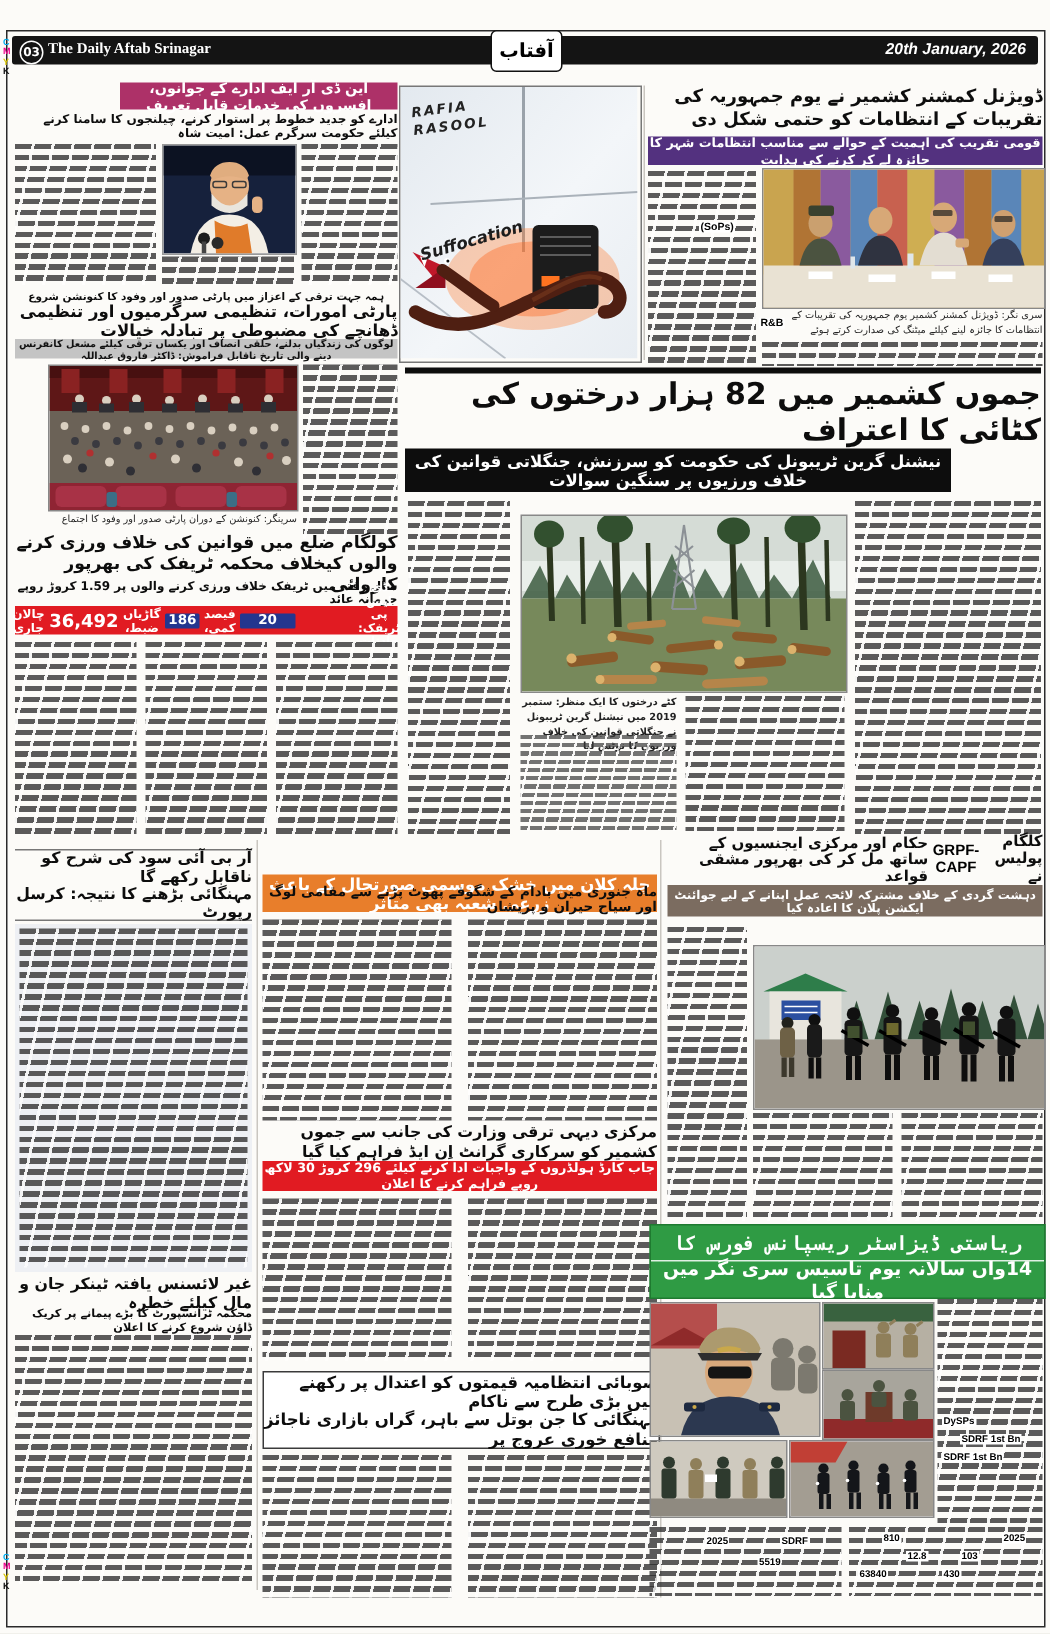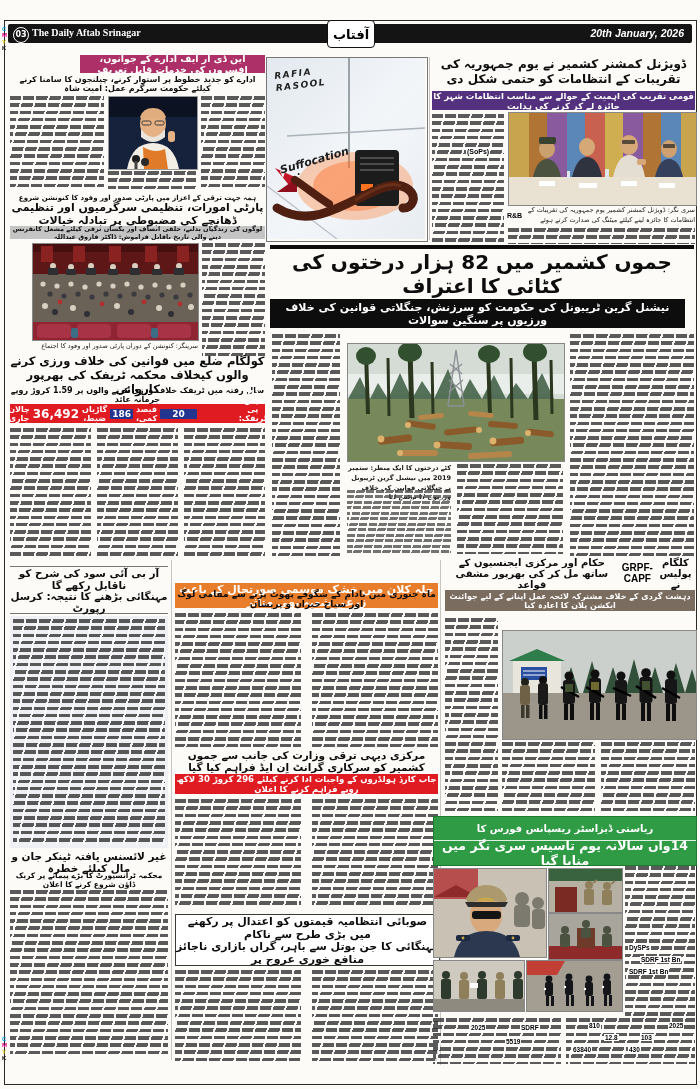--- a/index.html
+++ b/index.html
@@ -12,21 +12,21 @@
   
   .txt{background-image:
         repeating-linear-gradient(102deg, rgba(255,255,255,0) 0 11px, rgba(255,255,255,.95) 11px 13px),
         repeating-linear-gradient(to bottom, #2e2e2e 0 3.6px, rgba(0,0,0,0) 3.6px 7.3px);
        opacity:.78;}
   .fine{background-image:
         repeating-linear-gradient(102deg, rgba(255,255,255,0) 0 8px, rgba(255,255,255,.95) 8px 9.5px),
         repeating-linear-gradient(to bottom, #3a3a3a 0 2.7px, rgba(0,0,0,0) 2.7px 5.5px);
        opacity:.7;}
   .bannerTxt{color:#fff;font-weight:bold;}
-  .hl{color:#0d0d0d;font-weight:bold;}
+  .hl{color:#0d0d0d;font-weight:bold;text-align:right;}
   .cap{color:#222;font-size:6.5px;line-height:1.5;}
   .tok{position:absolute;font-weight:bold;color:#000;background:#fff;padding:0 1px;
        font-family:"Liberation Sans",sans-serif;}
   .vr{background:#c9c6c0;width:1px;}
   .reg{font-family:"Liberation Sans",sans-serif;font-size:6px;font-weight:bold;line-height:1.05;
        display:flex;flex-direction:column;}
 </style>
 </head>
 <body>
 
@@ -287,21 +287,21 @@
         </g>
       <rect x="96" y="56" width="4" height="10" fill="#dfe6ea"></rect>
       <rect x="58" y="58" width="3" height="8" fill="#dfe6ea"></rect>
     </svg>
   </div>
   <div class="abs cap u" style="left:508px;top:206px;width:187px;height:20px;">سری نگر: ڈویژنل کمشنر کشمیر یوم جمہوریہ کی تقریبات کے انتظامات کا جائزہ لینے کیلئے میٹنگ کی صدارت کرتے ہوئے</div>
   <div class="abs txt" style="left:508px;top:228px;width:187px;height:16px;"></div>
 
   <div class="abs" style="left:270px;top:245px;width:424px;height:4px;background:#0d0d0d;"></div>
   <div class="abs ctr hl u" style="left:270px;top:252px;width:424px;height:44px;font-size:20px;">جموں کشمیر میں 82 ہزار درختوں کی کٹائی کا اعتراف</div>
-  <div class="abs ctr bannerTxt u" style="left:270px;top:299px;width:415px;height:29px;background:#0d0d0d;font-size:11px;">نیشنل گرین ٹریبونل کی حکومت کو سرزنش، جنگلاتی قوانین کی خلاف ورزیوں پر سنگین سوالات</div>
+  <div class="abs ctr bannerTxt u" style="left:270px;top:299px;width:364px;height:29px;background:#0d0d0d;font-size:11px;">نیشنل گرین ٹریبونل کی حکومت کو سرزنش، جنگلاتی قوانین کی خلاف ورزیوں پر سنگین سوالات</div>
   <div class="abs txt" style="left:272px;top:334px;width:68px;height:222px;"></div>
   <div class="abs txt" style="left:570px;top:334px;width:124px;height:222px;"></div>
   <div class="abs" style="left:347px;top:343px;width:216px;height:117px;border:1px solid #888;">
     <svg width="216" height="117" viewBox="0 0 216 117">
       <rect width="216" height="117" fill="#d5dcd6"></rect>
       <rect y="30" width="216" height="20" fill="#e9eeea"></rect>
       <path d="M0 55 l12-22 l10 22 l8-16 l10 16 l12-26 l12 26 l10-18 l12 18 l14-30 l12 30 l10-20 l12 20 l12-24 l12 24 l10-16 l12 16 l14-26 l12 26 z" fill="#3c5a40" opacity=".85"></path>
       <rect y="55" width="216" height="62" fill="#77895b"></rect>
       <g stroke="#2c371f">
         <line x1="18" y1="8" x2="20" y2="70" stroke-width="4"></line>
@@ -453,21 +453,21 @@
             <rect x="-4" y="28" width="3.5" height="13" fill="#3c382c"></rect>
             <rect x="1" y="28" width="3.5" height="13" fill="#3c382c"></rect>
           </g>
       </g>
     </svg>
   </div>
   <div class="abs txt" style="left:502px;top:742px;width:93px;height:72px;"></div>
   <div class="abs txt" style="left:601px;top:742px;width:94px;height:72px;"></div>
 
   <div class="abs" style="left:433px;top:816px;width:262px;height:48px;background:#2f9b44;border:1px solid #1f7a30;">
-    <div class="ctr bannerTxt u" style="height:23px;font-size:10px;border-bottom:1px solid rgba(255,255,255,.85);">ریاستی ڈیزاسٹر ریسپانس فورس کا</div>
+    <div class="ctr bannerTxt u" style="height:23px;font-size:13px;border-bottom:1px solid rgba(255,255,255,.85);font-family:Liberation Mono, monospace;">ریاستی ڈیزاسٹر ریسپانس فورس کا</div>
     <div class="ctr bannerTxt u" style="height:23px;font-size:12.5px;">14واں سالانہ یوم تاسیس سری نگر میں منایا گیا</div>
   </div>
 
   <div class="abs" style="left:433px;top:868px;width:112px;height:88px;border:1px solid #888;">
     <svg width="112" height="88" viewBox="0 0 112 88">
       <rect width="112" height="88" fill="#c8c1b4"></rect>
       <path d="M0 0 h44 v30 h-44 z" fill="#b23a3a" opacity=".85"></path>
       <path d="M0 28 l22 -12 l22 12 z" fill="#8f2a2a"></path>
       <g fill="#5c5c52" opacity=".7">
           <circle cx="88" cy="30" r="7"></circle>

